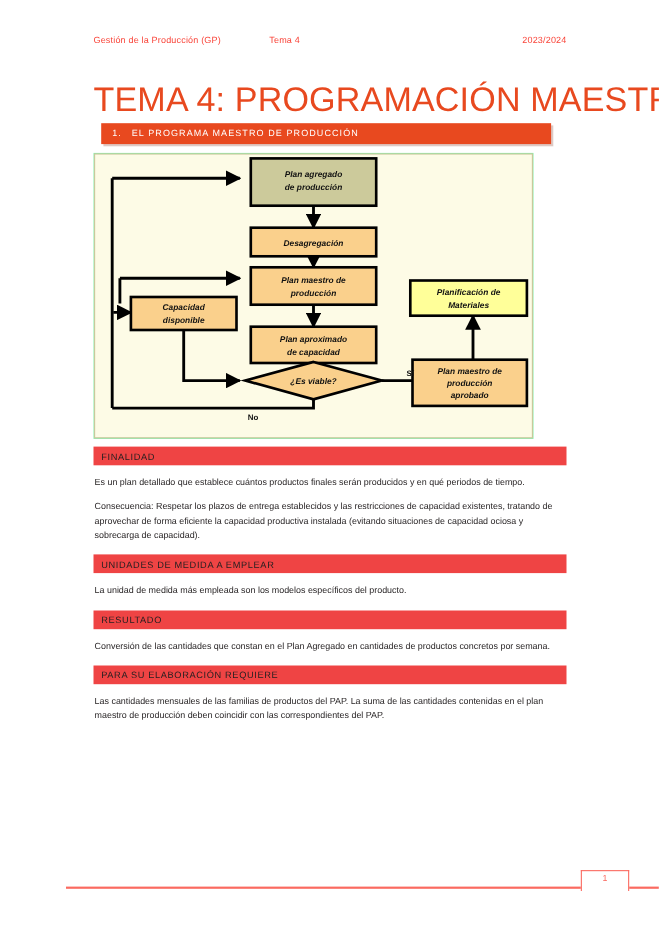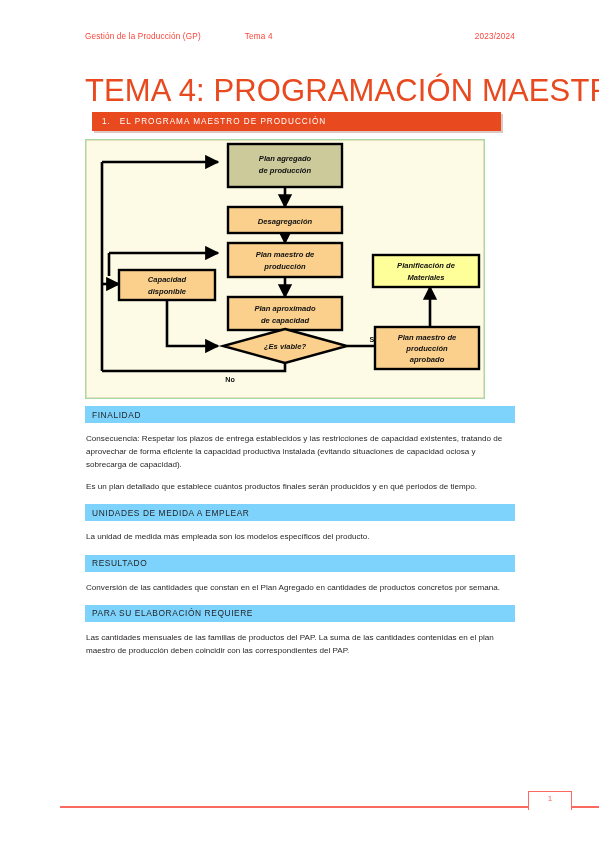--- a/index.html
+++ b/index.html
@@ -104,21 +104,21 @@
   }
 
   
   .content {
     position: absolute;
     left: 85px;
     top: 406px;
     width: 430px;
   }
   .band {
-    background: #7dd3fc;
+    background: #ef4444;
     height: 17px;
     display: flex;
     align-items: center;
     padding-left: 7px;
     box-sizing: border-box;
     margin-bottom: 9px;
   }
   .band-text {
     font-size: 8.4px;
     color: #231f20;
@@ -292,22 +292,22 @@
       <text class="edgelabel" x="145" y="243" text-anchor="middle">No</text>
     </svg>
   </div>
 
   <div class="content">
 
     <div class="sec">
       <div class="band">
         <span class="band-text">FINALIDAD</span>
       </div>
+      <p class="para">Es un plan detallado que establece cuántos productos finales serán producidos y en qué periodos de tiempo.</p>
       <p class="para">Consecuencia: Respetar los plazos de entrega establecidos y las restricciones de capacidad existentes, tratando de aprovechar de forma eficiente la capacidad productiva instalada (evitando situaciones de capacidad ociosa y sobrecarga de capacidad).</p>
-      <p class="para">Es un plan detallado que establece cuántos productos finales serán producidos y en qué periodos de tiempo.</p>
     </div>
 
 
     <div class="sec">
       <div class="band">
         <span class="band-text">UNIDADES DE MEDIDA A EMPLEAR</span>
       </div>
       <p class="para">La unidad de medida más empleada son los modelos específicos del producto.</p>
     </div>
 

